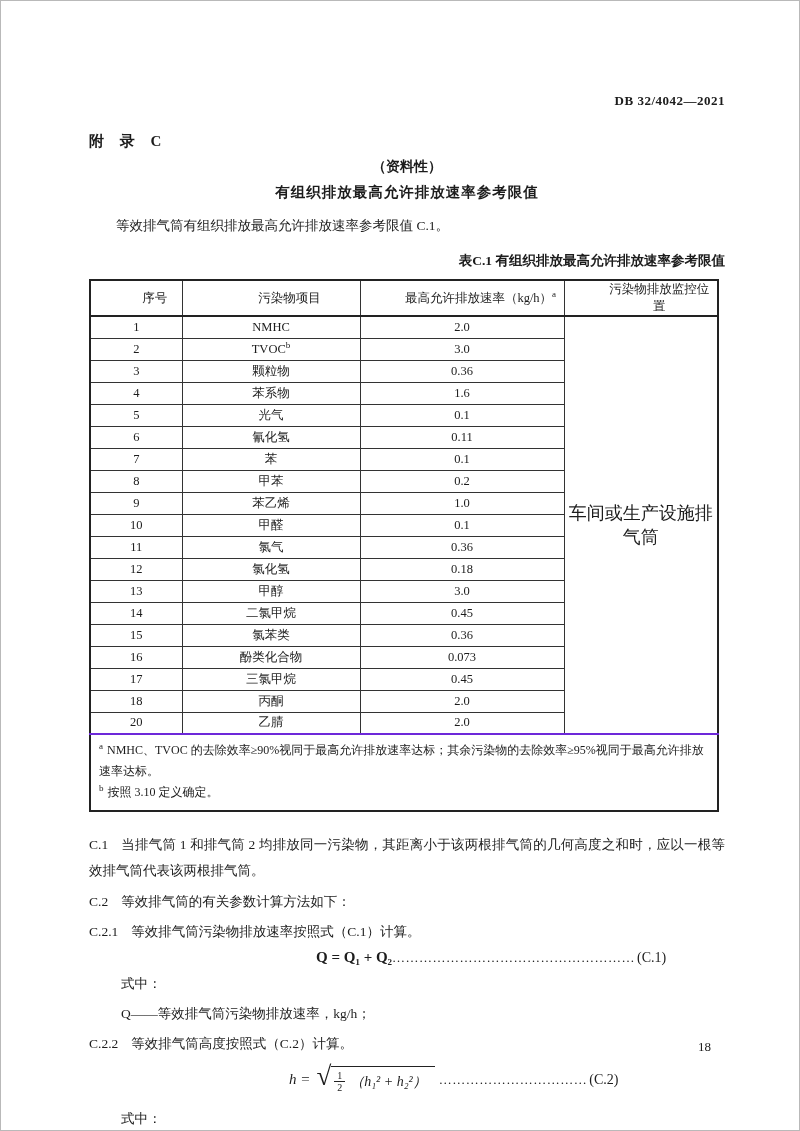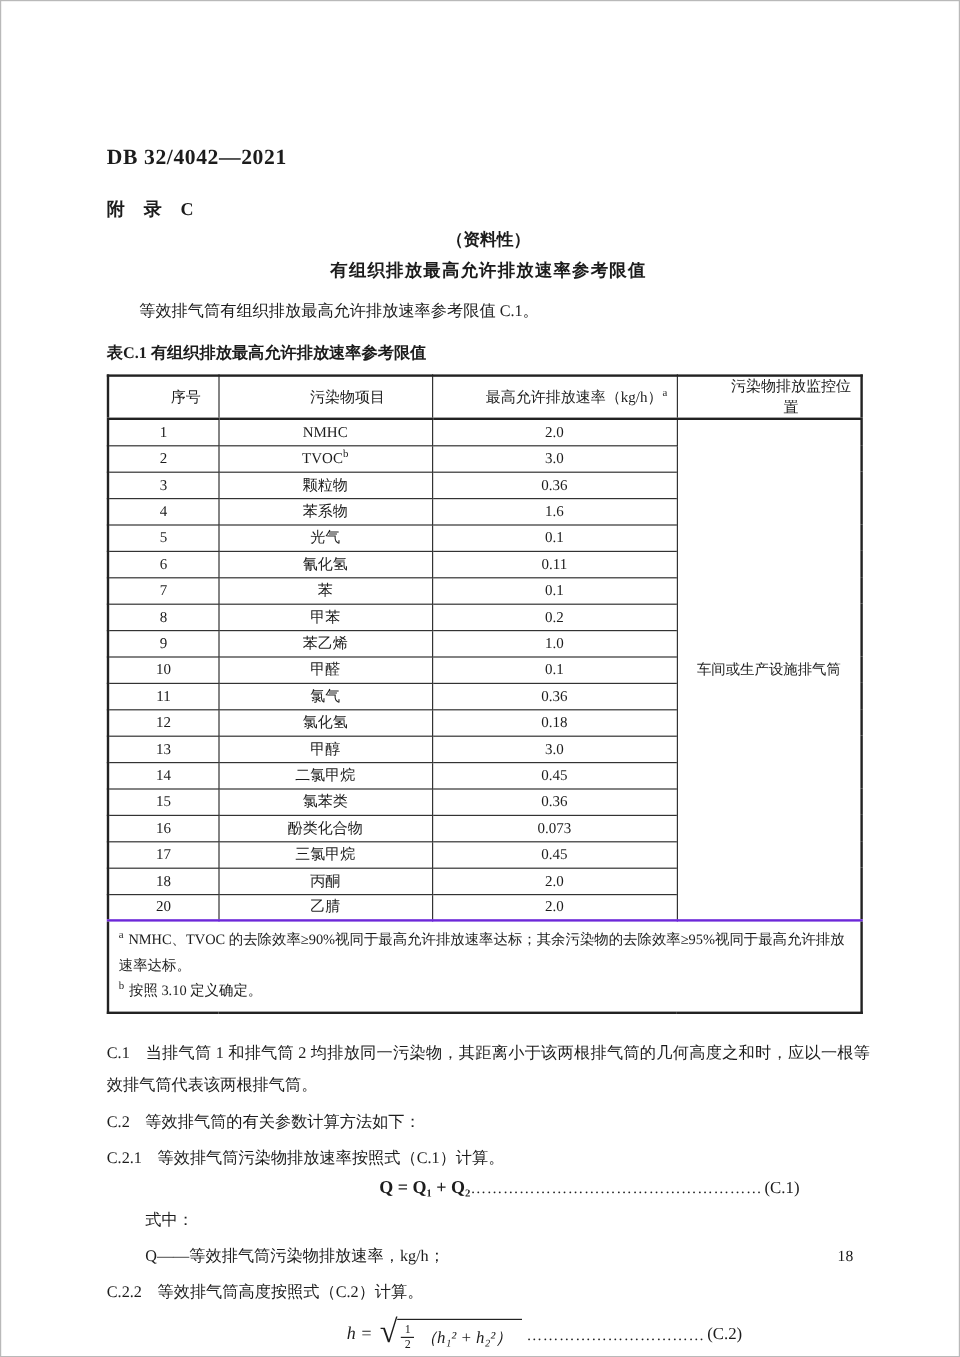--- a/index.html
+++ b/index.html
@@ -12,23 +12,23 @@
     overflow:hidden;
   }
   .page {
     width:800px; height:1131px;
     border:1px solid #b9b9b9;
     padding-left:88px; padding-right:74px;
     position:relative;
     background:#fff;
   }
   .doc-code {
-    margin-top:120px;
-    text-align:left;
-    font-size:18px;
+    margin-top:92px;
+    text-align:right;
+    font-size:13px;
     font-weight:700;
     letter-spacing:0.5px;
   }
   .t-appendix {
     margin-top:23px;
     text-align:left;
     font-size:15px;
     font-weight:700;
     letter-spacing:6px;
   }
@@ -45,21 +45,21 @@
     font-weight:700;
     letter-spacing:1px;
   }
   .intro {
     margin-top:15px;
     font-size:13.5px;
     text-indent:2em;
   }
   .tbl-caption {
     margin-top:17px;
-    text-align:left;
+    text-align:right;
     font-size:13.5px;
     font-weight:700;
   }
   table.limits {
     margin-top:9px;
     width:628px;
     border-collapse:collapse;
     table-layout:fixed;
     border:2px solid #222;
     font-size:12.5px;
@@ -74,21 +74,21 @@
     vertical-align:middle;
     height:22px;
     padding:0 2px;
     font-weight:400;
   }
   table.limits thead th {
     height:26px;
     border-bottom:2px solid #222;
     padding-left:39px;
   }
-  td.c-loc { vertical-align:middle; font-size:12px;margin-top:16px; }
+  td.c-loc { vertical-align:middle; font-size:18px;margin-top:16px; }
   sup { font-size:9px; vertical-align:super; line-height:0; }
   tr.footnote-row td {
     border-top:2px solid #6d28d9;
     text-align:left;
     padding:5px 10px 7px 8px;
     height:auto;
     font-size:12px;
     line-height:21px;
   }
   .fn-line { display:block; }

